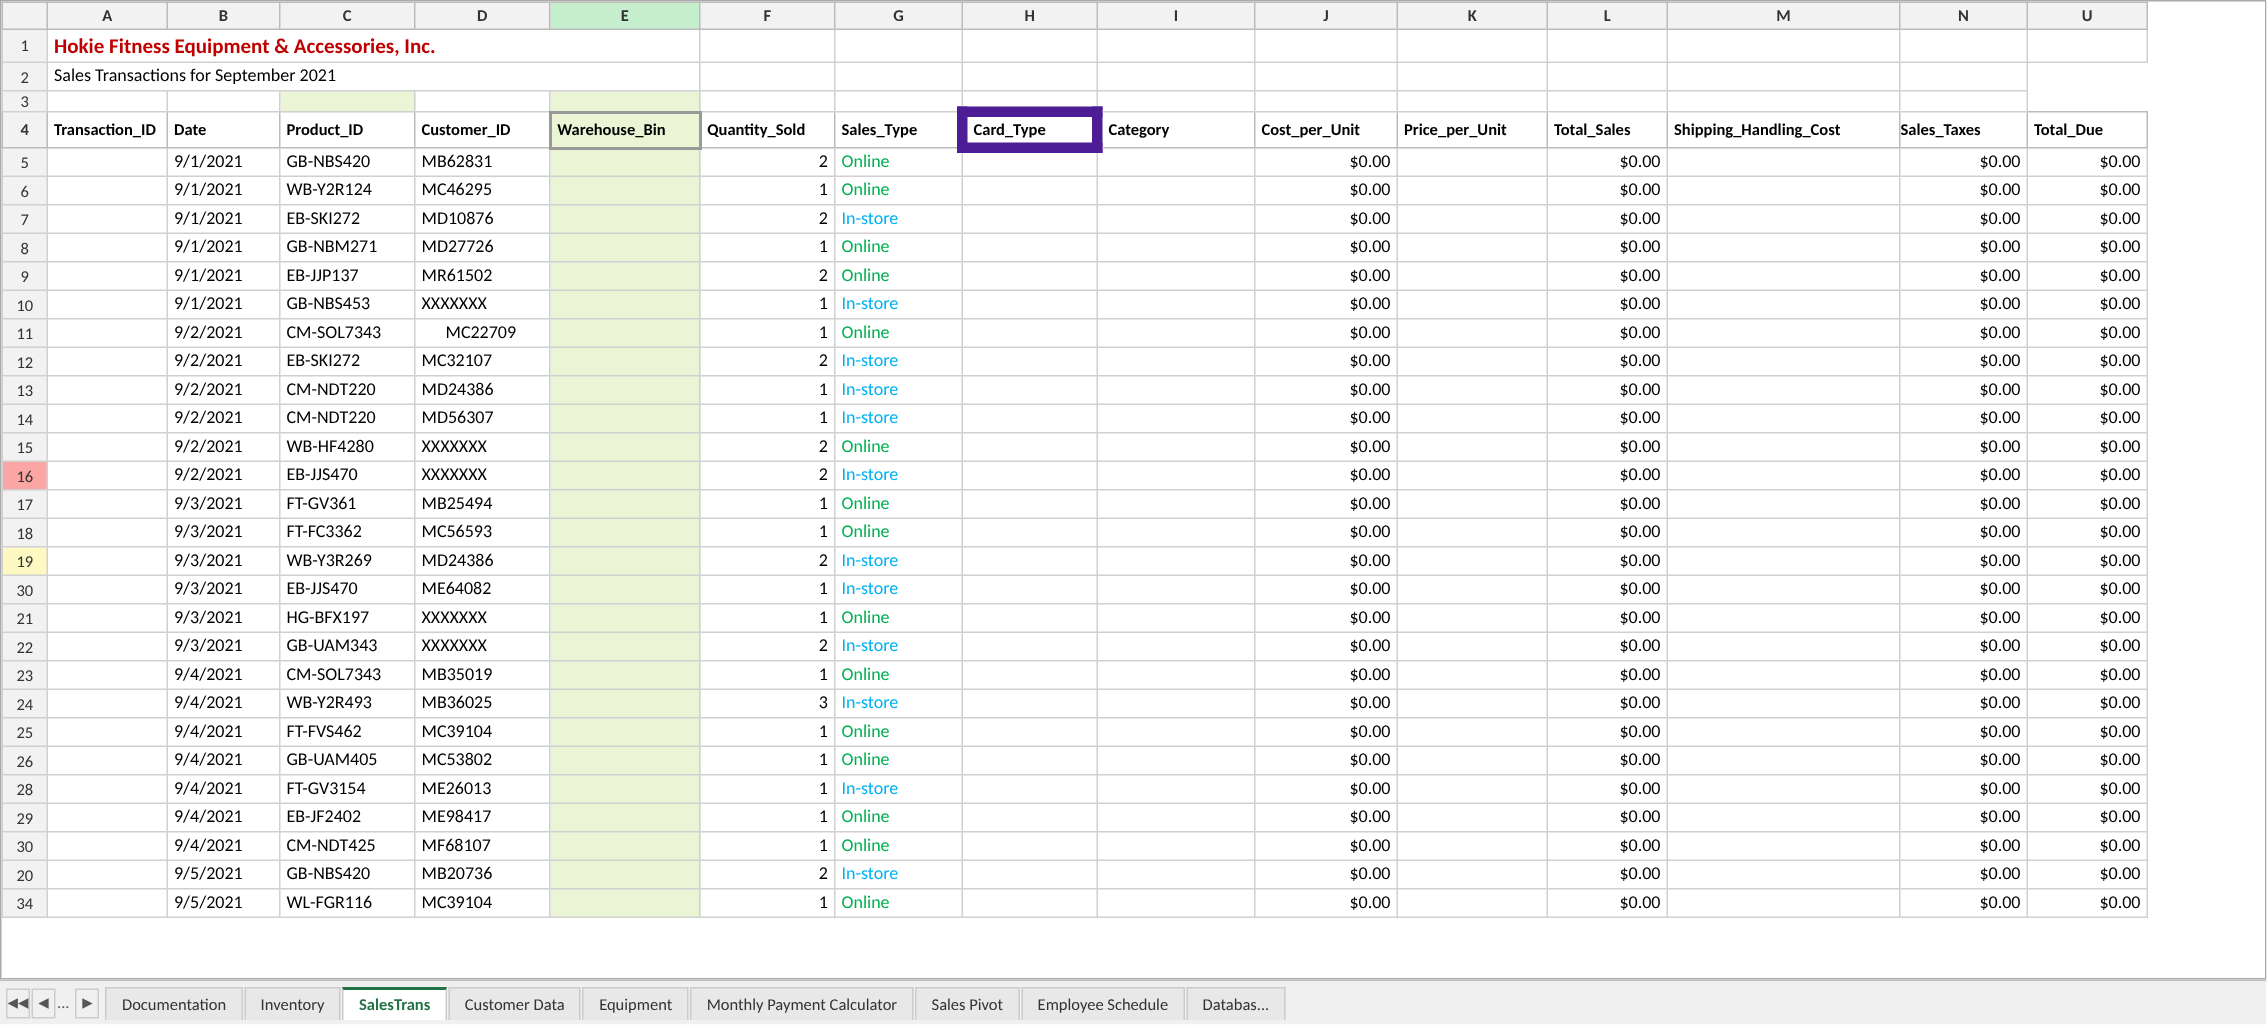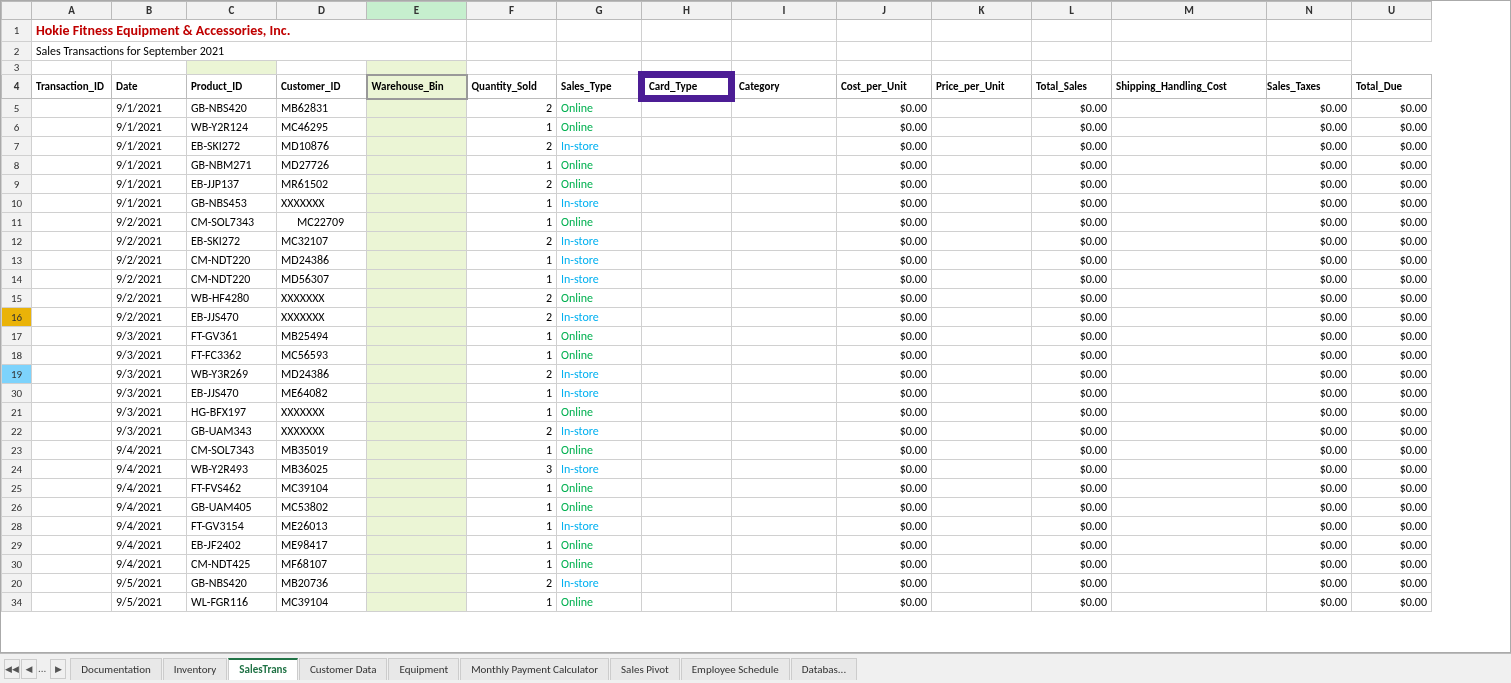--- a/index.html
+++ b/index.html
@@ -317,21 +317,21 @@
             <td style="border: 1px solid rgb(208, 208, 208); padding: 2px 4px;"></td>
             <td style="border: 1px solid rgb(208, 208, 208); padding: 2px 4px;"></td>
             <td style="border: 1px solid rgb(208, 208, 208); padding: 2px 4px; text-align: right;">$0.00</td>
             <td style="border: 1px solid rgb(208, 208, 208); padding: 2px 4px; text-align: right;"></td>
             <td style="border: 1px solid rgb(208, 208, 208); padding: 2px 4px; text-align: right;">$0.00</td>
             <td style="border: 1px solid rgb(208, 208, 208); padding: 2px 4px; text-align: right;"></td>
             <td style="border: 1px solid rgb(208, 208, 208); padding: 2px 4px; text-align: right;">$0.00</td>
             <td style="border: 1px solid rgb(208, 208, 208); padding: 2px 4px; text-align: right;">$0.00</td>
           </tr>
           <tr>
-            <td style="background: #eab308; border: 1px solid rgb(208, 208, 208); text-align: center; font-size: 11px; color: rgb(51, 51, 51);">16</td>
+            <td style="background: #fca5a5; border: 1px solid rgb(208, 208, 208); text-align: center; font-size: 11px; color: rgb(51, 51, 51);">16</td>
             <td style="border: 1px solid rgb(208, 208, 208); padding: 2px 4px;"></td>
             <td style="border: 1px solid rgb(208, 208, 208); padding: 2px 4px;">9/2/2021</td>
             <td style="border: 1px solid rgb(208, 208, 208); padding: 2px 4px;">EB-JJS470</td>
             <td style="border: 1px solid rgb(208, 208, 208); padding: 2px 4px;">XXXXXXX</td>
             <td style="border: 1px solid rgb(208, 208, 208); padding: 2px 4px; background: rgb(235, 245, 213);"></td>
             <td style="border: 1px solid rgb(208, 208, 208); padding: 2px 4px; text-align: right;">2</td>
             <td style="border: 1px solid rgb(208, 208, 208); padding: 2px 4px; color: rgb(0, 176, 240);">In-store</td>
             <td style="border: 1px solid rgb(208, 208, 208); padding: 2px 4px;"></td>
             <td style="border: 1px solid rgb(208, 208, 208); padding: 2px 4px;"></td>
             <td style="border: 1px solid rgb(208, 208, 208); padding: 2px 4px; text-align: right;">$0.00</td>
@@ -371,21 +371,21 @@
             <td style="border: 1px solid rgb(208, 208, 208); padding: 2px 4px;"></td>
             <td style="border: 1px solid rgb(208, 208, 208); padding: 2px 4px;"></td>
             <td style="border: 1px solid rgb(208, 208, 208); padding: 2px 4px; text-align: right;">$0.00</td>
             <td style="border: 1px solid rgb(208, 208, 208); padding: 2px 4px; text-align: right;"></td>
             <td style="border: 1px solid rgb(208, 208, 208); padding: 2px 4px; text-align: right;">$0.00</td>
             <td style="border: 1px solid rgb(208, 208, 208); padding: 2px 4px; text-align: right;"></td>
             <td style="border: 1px solid rgb(208, 208, 208); padding: 2px 4px; text-align: right;">$0.00</td>
             <td style="border: 1px solid rgb(208, 208, 208); padding: 2px 4px; text-align: right;">$0.00</td>
           </tr>
           <tr>
-            <td style="background: #7dd3fc; border: 1px solid rgb(208, 208, 208); text-align: center; font-size: 11px; color: rgb(51, 51, 51);">19</td>
+            <td style="background: #fef9c3; border: 1px solid rgb(208, 208, 208); text-align: center; font-size: 11px; color: rgb(51, 51, 51);">19</td>
             <td style="border: 1px solid rgb(208, 208, 208); padding: 2px 4px;"></td>
             <td style="border: 1px solid rgb(208, 208, 208); padding: 2px 4px;">9/3/2021</td>
             <td style="border: 1px solid rgb(208, 208, 208); padding: 2px 4px;">WB-Y3R269</td>
             <td style="border: 1px solid rgb(208, 208, 208); padding: 2px 4px;">MD24386</td>
             <td style="border: 1px solid rgb(208, 208, 208); padding: 2px 4px; background: rgb(235, 245, 213);"></td>
             <td style="border: 1px solid rgb(208, 208, 208); padding: 2px 4px; text-align: right;">2</td>
             <td style="border: 1px solid rgb(208, 208, 208); padding: 2px 4px; color: rgb(0, 176, 240);">In-store</td>
             <td style="border: 1px solid rgb(208, 208, 208); padding: 2px 4px;"></td>
             <td style="border: 1px solid rgb(208, 208, 208); padding: 2px 4px;"></td>
             <td style="border: 1px solid rgb(208, 208, 208); padding: 2px 4px; text-align: right;">$0.00</td>

